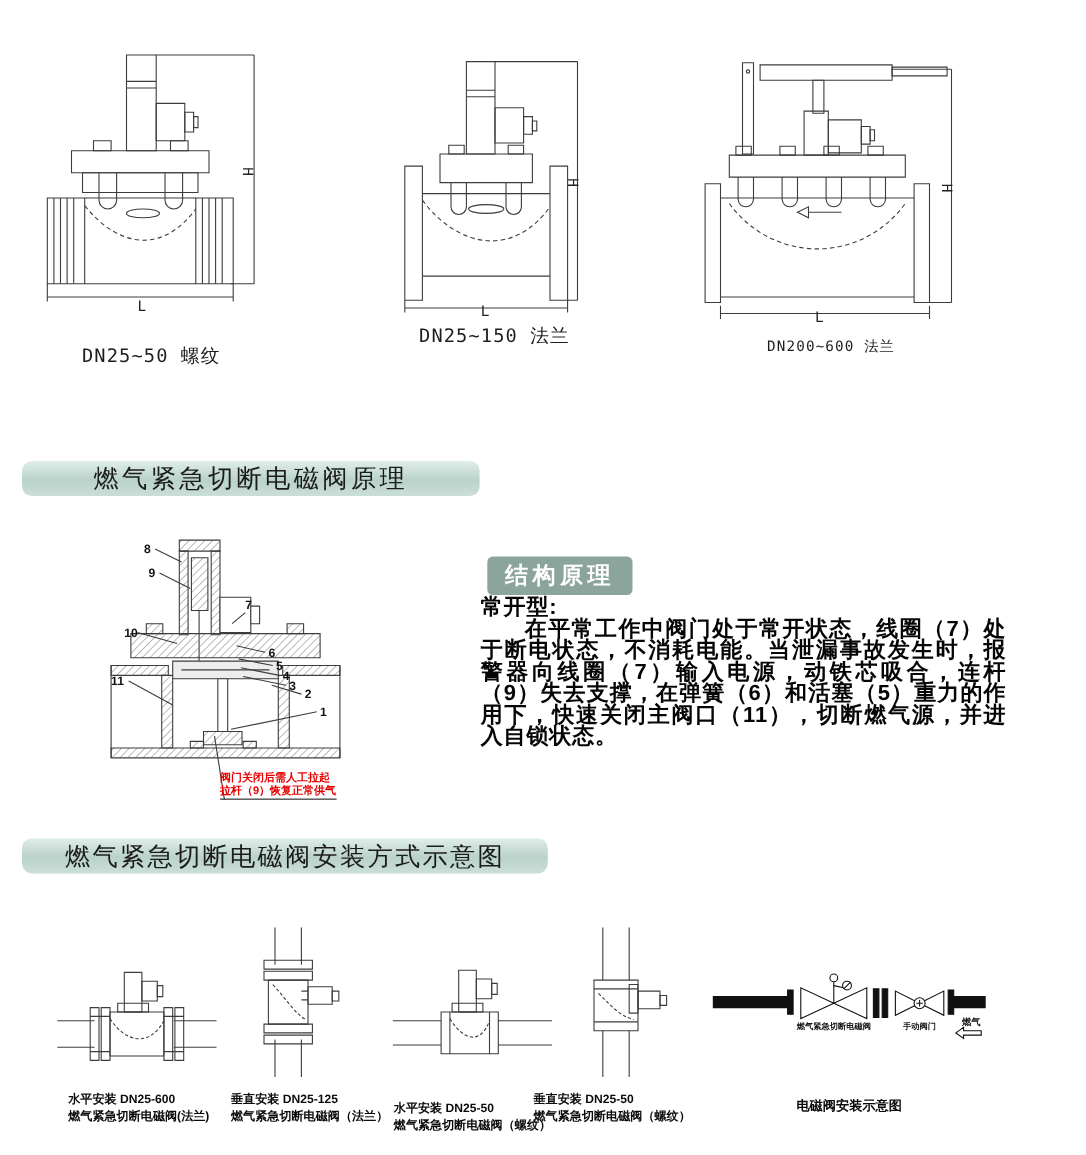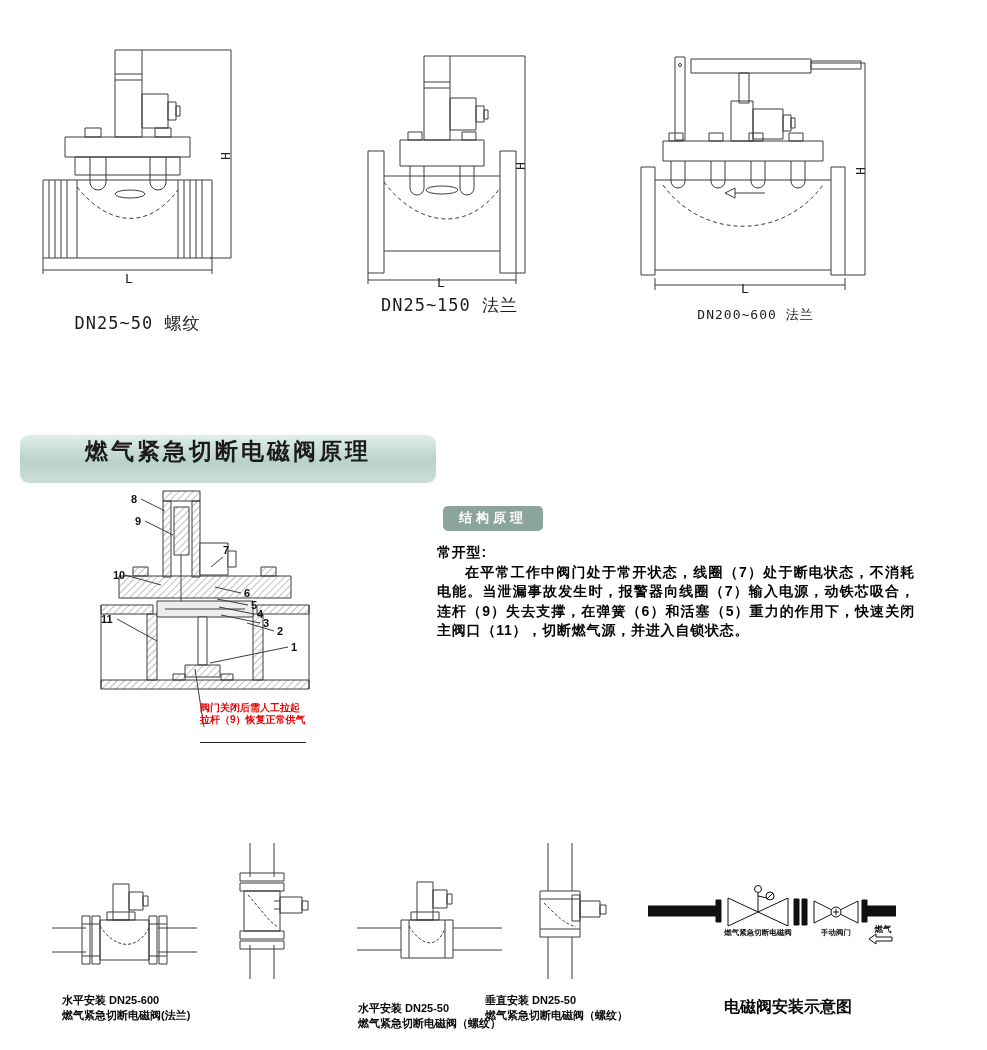--- a/index.html
+++ b/index.html
@@ -5,33 +5,33 @@
   html,body{margin:0;padding:0;background:#fff;}
   #page{position:relative;width:987px;height:1050px;background:#ffffff;overflow:hidden;
         font-family:"Liberation Sans","DejaVu Sans",sans-serif;color:#000;}
   .abs{position:absolute;}
   svg{display:block;}
   svg line,svg rect,svg path,svg circle,svg polyline,svg ellipse,svg polygon{vector-effect:non-scaling-stroke;}
   .lineart{stroke:#3c3c3c;stroke-width:1;fill:none;}
   .drw-caption{font-family:"DejaVu Sans Mono","Liberation Mono",monospace;font-size:17px;
                color:#1d1d1d;text-align:center;letter-spacing:1px;white-space:nowrap;}
   .drw-caption.small{font-size:13px;}
-  .title-bar{height:48px;line-height:32px;border-radius:9px;text-align:center;
+  .title-bar{height:32px;line-height:32px;border-radius:9px;text-align:center;
              background:linear-gradient(180deg,#e0eee9 0%,#b9d2ca 55%,#cbdfd8 100%);
-             font-size:23px;font-weight:700;color:#1b1b1b;letter-spacing:3px;white-space:nowrap;margin-top:16px;}
-  .badge{display:inline-block;background:#8ba49c;color:#ffffff;font-size:13px;font-weight:700;
+             font-size:23px;font-weight:400;color:#1b1b1b;letter-spacing:3px;white-space:nowrap;}
+  .badge{display:inline-block;background:#8ba49c;color:#ffffff;font-size:21px;font-weight:700;
          letter-spacing:4px;padding:3px 16px 4px 16px;border-radius:5px;}
-  .principle-text{width:478px;font-size:14px;font-weight:700;line-height:19.5px;
+  .principle-text{width:478px;font-size:20px;font-weight:700;line-height:19.5px;
                   letter-spacing:0.8px;text-align:justify;color:#050505;}
   .principle-text p{margin:0;text-indent:2em;}
   .principle-text .hd{text-indent:0;}
   .inst-caption{font-size:11px;font-weight:700;line-height:1.35;color:#0a0a0a;white-space:nowrap;}
-  .schem-caption{font-size:16px;font-weight:700;color:#0a0a0a;white-space:nowrap;}
+  .schem-caption{font-size:12px;font-weight:700;color:#0a0a0a;white-space:nowrap;}
   .red-note{font-size:10px;font-weight:700;line-height:12px;color:#e60000;
-            border-bottom:1.5px solid #222;padding-bottom:16px;white-space:nowrap;}
+            border-bottom:1.5px solid #222;padding-bottom:0;white-space:nowrap;}
   .svgnum{font-family:"Liberation Sans",sans-serif;font-size:11px;font-weight:700;fill:#111;}
   .svgdim{font-family:"DejaVu Sans Mono",monospace;font-size:13px;fill:#222;}
   .svglbl{font-family:"Liberation Sans",sans-serif;font-weight:700;fill:#111;}
 </style>
 </head>
 <body>
 
 <div id="page">
 
   <svg class="abs" style="left:35px;top:22px" width="205" height="265" viewBox="0 0 205 265">
@@ -225,20 +225,21 @@
   </div>
 
   <div class="abs" style="left:443px;top:506px">
     <span class="badge">结构原理</span>
   </div>
   <div class="abs principle-text" style="left:437px;top:543px">
     <p class="hd">常开型:</p>
     <p>在平常工作中阀门处于常开状态，线圈（7）处于断电状态，不消耗电能。当泄漏事故发生时，报警器向线圈（7）输入电源，动铁芯吸合，连杆（9）失去支撑，在弹簧（6）和活塞（5）重力的作用下，快速关闭主阀口（11），切断燃气源，并进入自锁状态。</p>
   </div>
 
+  <div class="abs title-bar" style="left:20px;top:762px;width:478px;letter-spacing:2px">燃气紧急切断电磁阀安装方式示意图</div>
 
   <svg class="abs" style="left:52px;top:876px" width="145" height="102" viewBox="0 0 145 102">
     <g class="lineart">
       <line x1="0" y1="52" x2="34" y2="52"></line>
         <line x1="0" y1="76" x2="34" y2="76"></line>
       <line x1="106" y1="52" x2="145" y2="52"></line>
         <line x1="106" y1="76" x2="145" y2="76"></line>
       <rect x="30" y="40" width="8" height="48"></rect>
         <rect x="40" y="40" width="8" height="48"></rect>
       <rect x="97" y="40" width="8" height="48"></rect>
@@ -332,20 +333,24 @@
     </g>
     <text class="svglbl" style="font-size:7.5px" x="110" y="53" text-anchor="middle">燃气紧急切断电磁阀</text>
     <text class="svglbl" style="font-size:7.5px" x="188" y="53" text-anchor="middle">手动阀门</text>
     <text class="svglbl" style="font-size:8.5px" x="235" y="50" text-anchor="middle">燃气</text>
   </svg>
 
   <div class="abs inst-caption" style="left:62px;top:993px">
     <div>水平安装 DN25-600</div>
     <div>燃气紧急切断电磁阀(法兰)</div>
   </div>
+  <div class="abs inst-caption" style="left:210px;top:993px">
+    <div>垂直安装 DN25-125</div>
+    <div>燃气紧急切断电磁阀（法兰）</div>
+  </div>
   <div class="abs inst-caption" style="left:358px;top:1001px">
     <div>水平安装 DN25-50</div>
     <div>燃气紧急切断电磁阀（螺纹）</div>
   </div>
   <div class="abs inst-caption" style="left:485px;top:993px">
     <div>垂直安装 DN25-50</div>
     <div>燃气紧急切断电磁阀（螺纹）</div>
   </div>
   <div class="abs schem-caption" style="left:724px;top:997px">电磁阀安装示意图</div>
 

